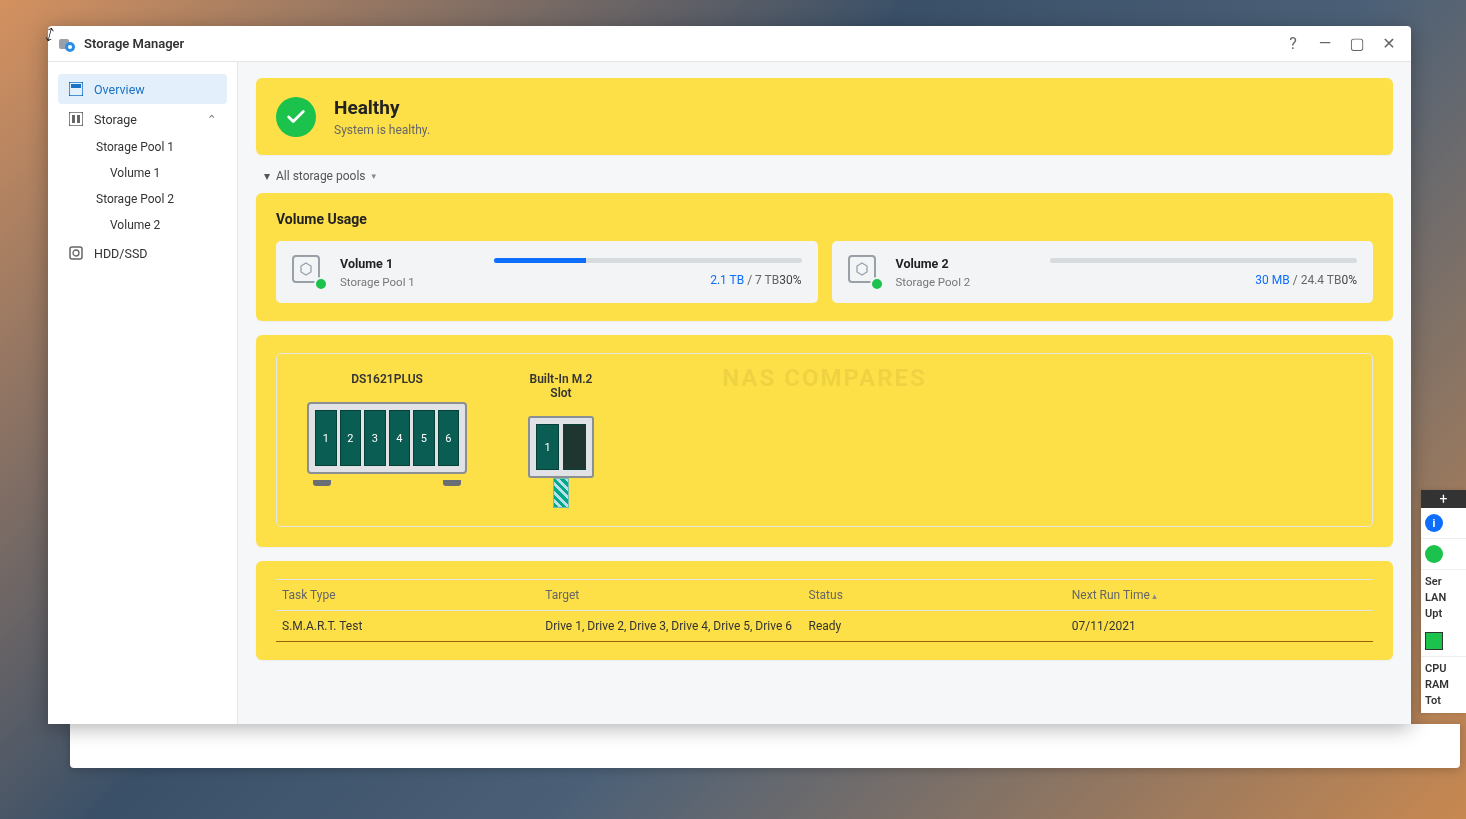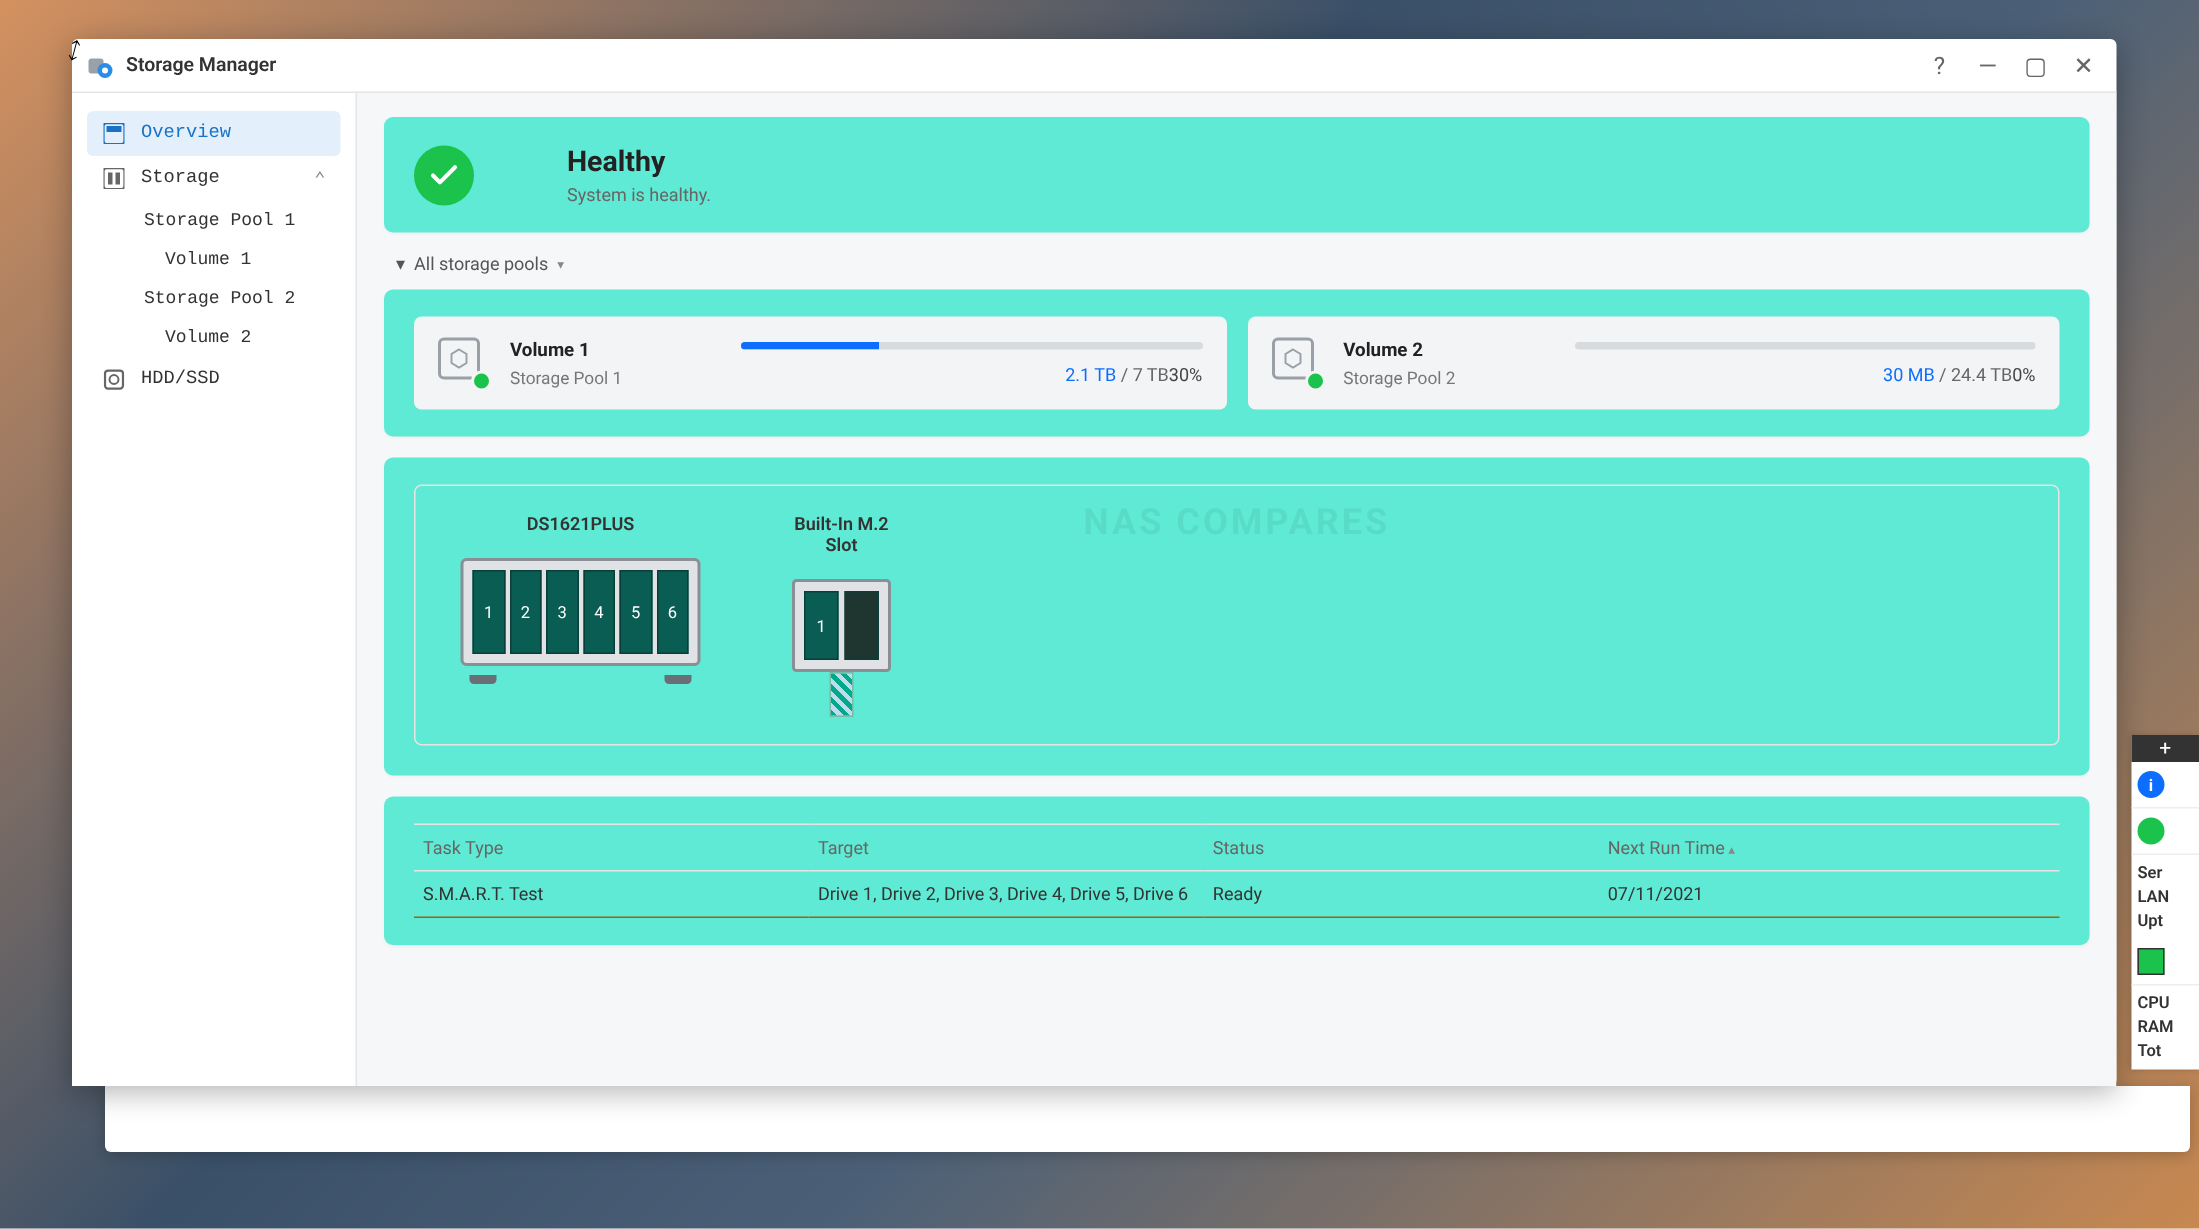--- a/index.html
+++ b/index.html
@@ -15,29 +15,29 @@
 }
 .titlebar {
   height: 36px; display: flex; align-items: center; padding: 0 10px; border-bottom: 1px solid #e5e5e5;
 }
 .titlebar .app-icon { width: 18px; height: 18px; margin-right: 8px; position: relative; }
 .app-icon svg { width: 18px; height: 18px; }
 .titlebar .title { font-size: 13px; font-weight: 600; color: #333; flex: 1; }
 .titlebar .winbtn { width: 24px; height: 24px; display: flex; align-items: center; justify-content: center; cursor: pointer; color: #666; margin-left: 8px; }
 .body { flex: 1; display: flex; overflow: hidden; }
 .sidebar { width: 190px; background: #fff; border-right: 1px solid #e5e5e5; padding: 12px 10px; }
-.side-item { display: flex; align-items: flex-start; padding: 7px 10px; border-radius: 4px; font-size: 12.5px; color: #333; cursor: pointer; font-family: Liberation Mono, monospace; }
+.side-item { display: flex; align-items: flex-end; padding: 7px 10px; border-radius: 4px; font-size: 12.5px; color: #333; cursor: pointer; }
 .side-item.active { background: #e3f0fc; color: #1a72c5; }
 .side-item .icon { width: 16px; height: 16px; margin-right: 10px; display:flex; align-items:center; justify-content:center; }
 .side-item .chev { margin-left: auto; color:#888; }
 .side-sub { padding-left: 28px; }
 .side-sub .side-item { padding: 6px 10px; font-size: 12px; }
 .side-subsub { padding-left: 14px; }
 .content { flex: 1; background: #f5f7f9; padding: 16px 18px; overflow-y: auto; }
-.card { background: #5eead4; border-radius: 6px; padding: 18px 20px; margin-bottom: 14px; box-shadow: 0 1px 2px rgba(0,0,0,0.04); gap: 44px; }
+.card { background: #fde047; border-radius: 6px; padding: 18px 20px; margin-bottom: 14px; box-shadow: 0 1px 2px rgba(0,0,0,0.04); }
 .health { display:flex; align-items:center; }
 .health-icon { width: 40px; height: 40px; border-radius: 50%; background:#1bc24b; display:flex; align-items:center; justify-content:center; margin-right: 18px; }
 .health h2 { font-size: 19px; font-weight:700; color:#222; }
 .health p { font-size: 12px; color:#666; margin-top:4px; }
 .dropdown-row { font-size:12px; color:#555; margin: 4px 0 10px 8px; cursor:pointer; display:flex; align-items:center; gap:6px; }
 .section-title { font-size: 14px; font-weight:700; color:#222; margin-bottom: 14px; }
 .volumes { display:flex; gap:14px; }
 .vol-card { flex:1; background:#f3f4f6; border-radius:5px; padding:14px 16px; display:flex; align-items:center; gap:14px; }
 .vol-icon { width:34px; height:34px; position:relative; }
 .vol-icon .cube { width:28px; height:28px; border:2px solid #9aa0a8; border-radius:4px; display:flex; align-items:center; justify-content:center; }
@@ -164,20 +164,21 @@
         </div>
       </div>
 
       <div class="dropdown-row">
         <span>▾</span>
         <span>All storage pools</span>
         <span style="font-size:9px;color:#888;">▾</span>
       </div>
 
       <div class="card">
+        <div class="section-title">Volume Usage</div>
         <div class="volumes" id="volumes-container">
             <div class="vol-card">
     <div class="vol-icon">
       <div class="cube">
                   <svg width="14" height="14" viewBox="0 0 14 14">
                     <path d="M7 1l5 3v6l-5 3-5-3V4z" fill="none" stroke="#9aa0a8" stroke-width="1.3"></path>
                   </svg>
                 </div>
       <div class="badge"></div>
     </div>

